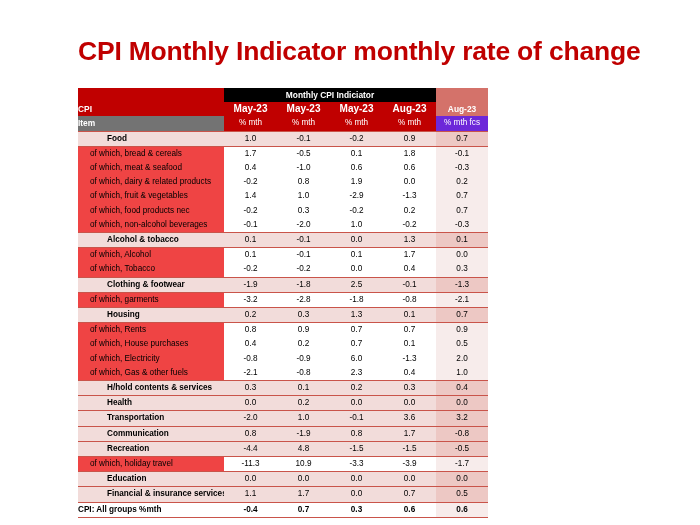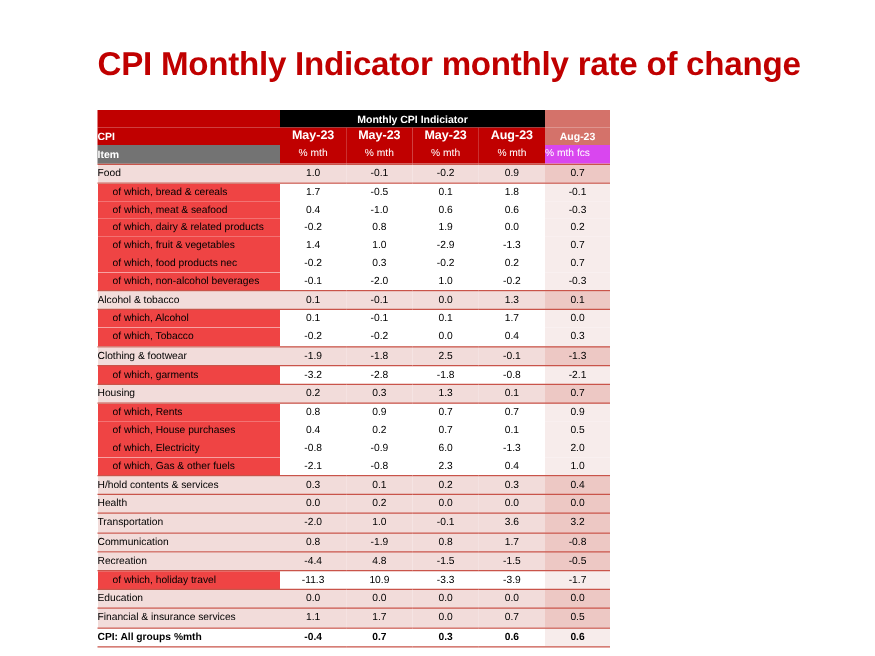--- a/index.html
+++ b/index.html
@@ -100,31 +100,33 @@
     padding-left: 4px;
     font-size: 8.4px;
   }
   .hdr-mth {
     background: #c00000;
     color: #ffffff;
     text-align: center;
     font-size: 8.2px;
   }
   .hdr-mth-fcs {
-    background: #d946ef;
-    color: #ffffff;
+    background: #6d28d9;
+    color: #ffffff;
+    text-align: center;
     font-size: 8.2px;
   }
 
   
   tr.grp td.lbl {
     background: #f2dcda;
-    font-weight: normal;
-    border-top: 1px solid #c9544a;
-    border-bottom: 1px solid #c9544a;
+    font-weight: bold;
+    border-top: 1px solid #c9544a;
+    border-bottom: 1px solid #c9544a;
+    padding-left: 29px;
   }
   tr.grp td.val {
     background: #f2dcda;
     border-top: 1px solid #c9544a;
     border-bottom: 1px solid #c9544a;
   }
   tr.grp td.fcs {
     background: #edc8c4;
     border-top: 1px solid #c9544a;
     border-bottom: 1px solid #c9544a;

